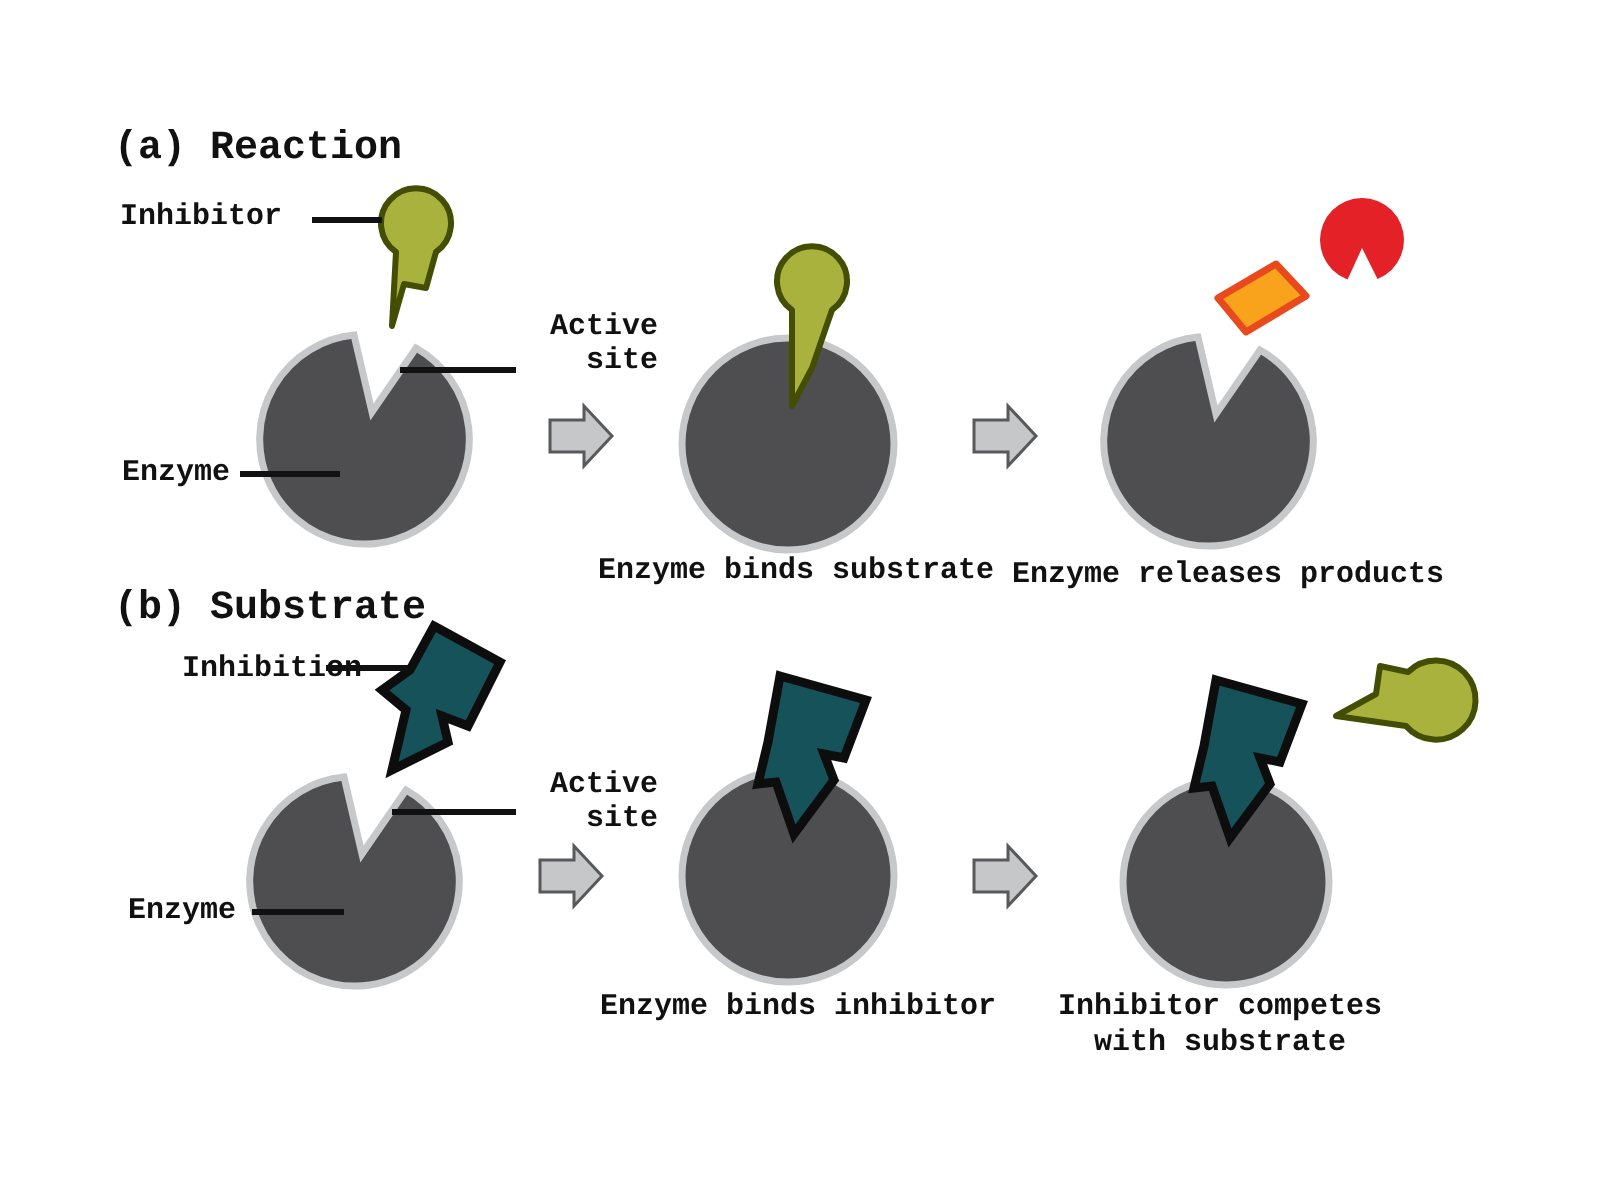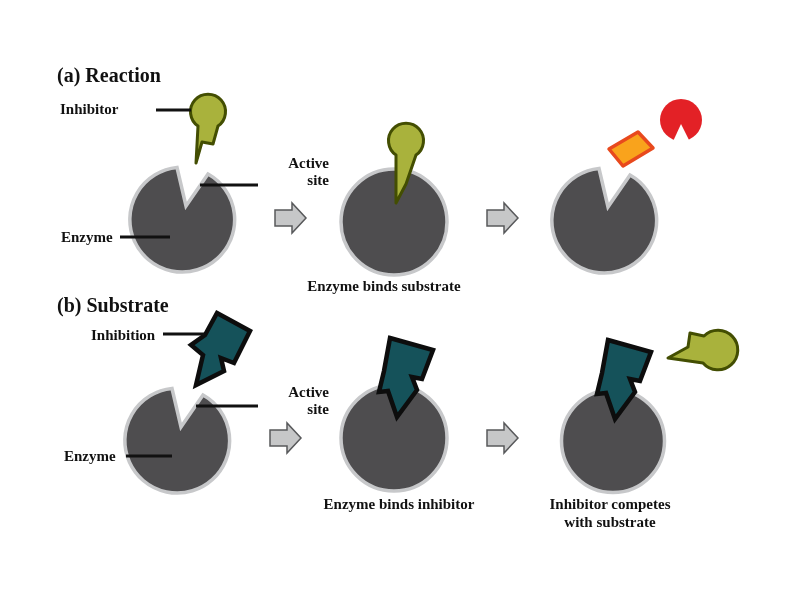--- a/index.html
+++ b/index.html
@@ -1,19 +1,19 @@
 <!DOCTYPE html>
 <html style="--background: #ffffff; --text: #111111; --line: #111111; --enzyme_fill: #4e4d4f; --enzyme_rim: #c7c8ca; --substrate_fill: #a9b23c; --substrate_outline: #434e02; --inhibitor_fill: #15525a; --inhibitor_outline: #0d0d0d; --diamond_fill: #f9a31c; --diamond_outline: #e8491d; --product_fill: #e32126; --arrow_fill: #c6c7c8; --arrow_outline: #58595b;"><head>
 <meta charset="utf-8">
 <style>
   html,body{margin:0;padding:0;background:#fff;}
   .diagram{
     position:relative;width:800px;height:600px;overflow:hidden;
     background:var(--background,#fff);
-    font-family:Liberation Serif, serif;
+    font-family:Liberation Mono, monospace;
   }
   .diagram svg{position:absolute;left:0;top:0;}
   .txt{position:absolute;font-weight:bold;color:var(--text,#111);white-space:pre-line;line-height:1.12;}
   .title{font-size:20px;}
   .lbl{font-size:15px;}
   .cap{font-size:15px;text-align:center;transform:translateX(-50%);width:240px;}
   .ctr{text-align:right;transform:translateX(-50%);width:90px;line-height:17px;}
   
   .enz{fill:var(--enzyme_fill);stroke:var(--enzyme_rim);stroke-width:3.5;}
   .sub{fill:var(--substrate_fill);stroke:var(--substrate_outline);stroke-width:3;stroke-linejoin:round;}
@@ -76,21 +76,22 @@
       <use href="#block-arrow" transform="translate(270,423)" class="arrow"></use>
       <use href="#block-arrow" transform="translate(487,423)" class="arrow"></use>
     </g>
   </svg>
 
   <div class="txt title" style="left:57px;top:64px">(a) Reaction</div>
   <div class="txt lbl" style="left:60px;top:101px">Inhibitor</div>
   <div class="txt lbl ctr" style="left:284px;top:155px">Active
 site</div>
   <div class="txt lbl" style="left:61px;top:229px">Enzyme</div>
-  <div class="txt cap" style="left:384px;top:278px">Enzyme binds substrate</div>
+  <div class="txt cap" style="left:398px;top:278px">Enzyme binds substrate</div>
+  <div class="txt cap" style="left:614px;top:280px">Enzyme releases products</div>
 
   <div class="txt title" style="left:57px;top:294px">(b) Substrate</div>
   <div class="txt lbl" style="left:91px;top:327px">Inhibition</div>
   <div class="txt lbl ctr" style="left:284px;top:384px">Active
 site</div>
   <div class="txt lbl" style="left:64px;top:448px">Enzyme</div>
   <div class="txt cap" style="left:610px;top:495px;line-height:18px">Inhibitor competes
 with substrate</div>
   <div class="txt cap" style="left:399px;top:496px">Enzyme binds inhibitor</div>
 

